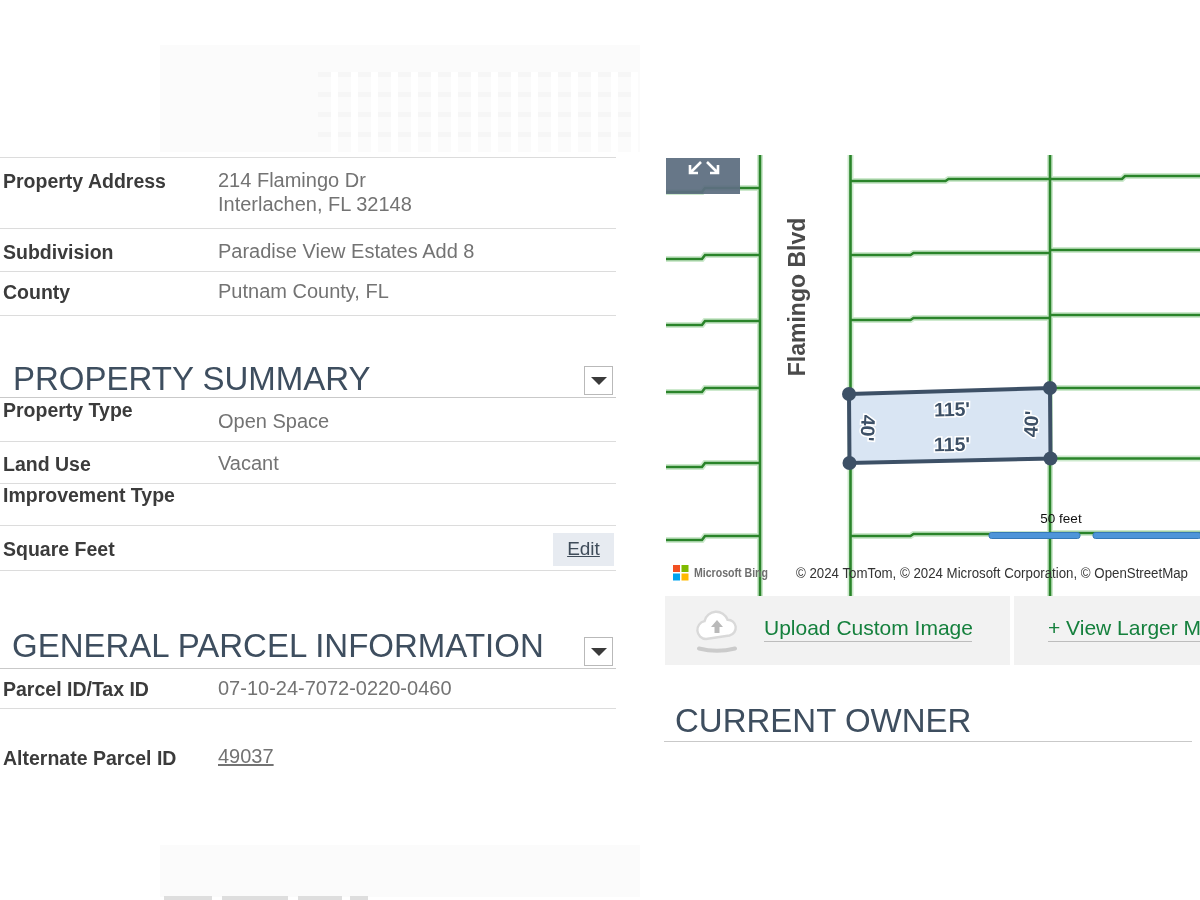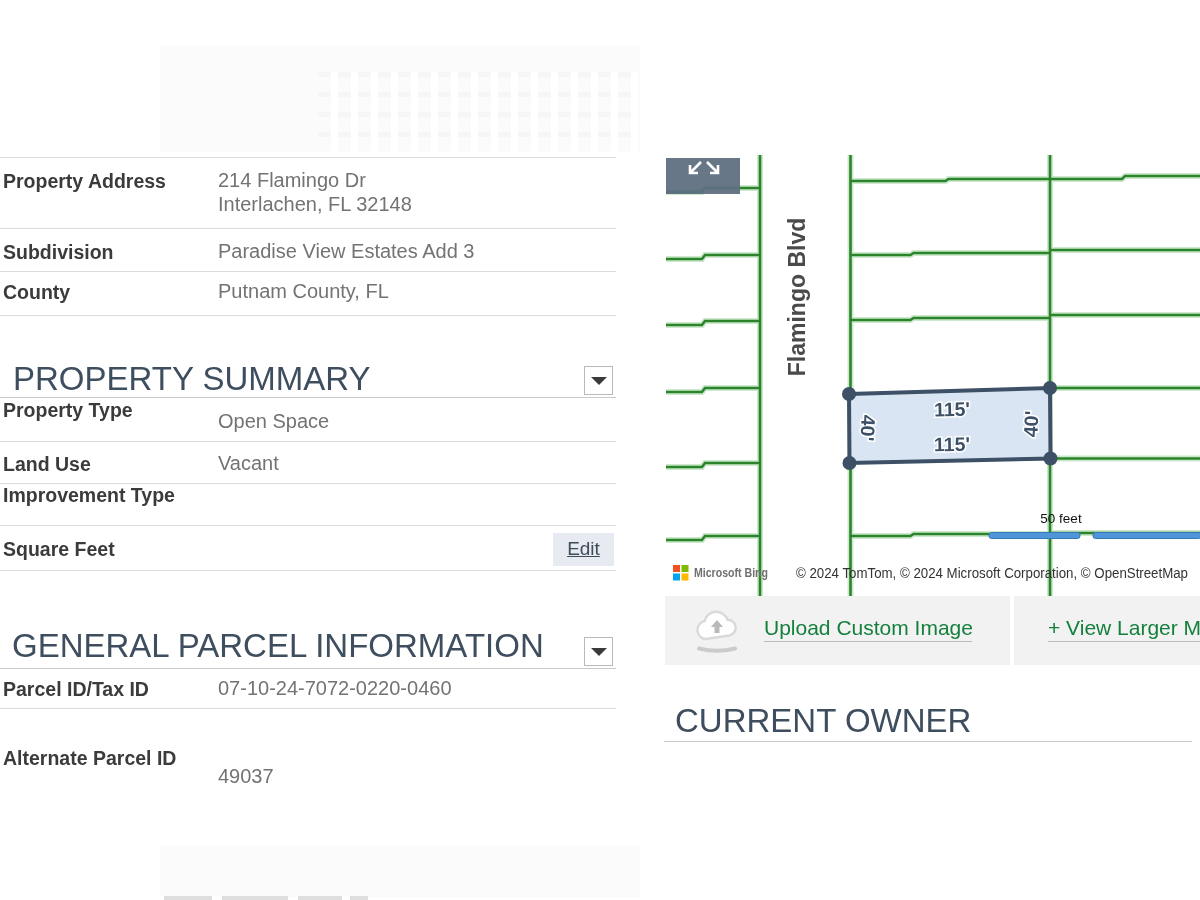--- a/index.html
+++ b/index.html
@@ -28,21 +28,21 @@
 <div class="abs" style="left:160px;top:845px;width:480px;height:52px;background:#fbfbfb;"></div>
 
 <div class="divider" style="top:157px;"></div>
 
 <div class="lbl" style="top:170px;">Property Address</div>
 <div class="val" style="top:168px;">214 Flamingo Dr<br>Interlachen, FL 32148</div>
 
 <div class="divider" style="top:228px;"></div>
 
 <div class="lbl" style="top:241px;">Subdivision</div>
-<div class="val" style="top:239px;">Paradise View Estates Add 3</div>
+<div class="val" style="top:239px;">Paradise View Estates Add 8</div>
 
 <div class="divider" style="top:271px;"></div>
 
 <div class="lbl" style="top:280.5px;">County</div>
 <div class="val" style="top:279px;">Putnam County, FL</div>
 
 <div class="divider" style="top:315px;"></div>
 
 <div class="hdg" style="left:1px;top:362px;">PROPERTY SUMMARY</div>
 
@@ -77,21 +77,21 @@
 <div class="hrule" style="left:0;top:668px;width:616px;"></div>
 
 <div class="ddbtn" style="left:584px;top:637px;"></div>
 
 <div class="lbl" style="top:678px;">Parcel ID/Tax ID</div>
 <div class="val" style="top:676px;">07-10-24-7072-0220-0460</div>
 
 <div class="divider" style="top:708px;"></div>
 
 <div class="lbl" style="top:722px;margin-top:25px;">Alternate Parcel ID</div>
-<div class="val" style="top:764px;">49037</div>
+<div class="val" style="top:744px;text-decoration:underline;">49037</div>
 
 <svg class="abs" style="left:664px;top:155px;" width="536" height="441" viewBox="0 0 536 441">
 
   <rect x="0" y="0" width="536" height="441" fill="#ffffff"></rect>
   <g fill="none" stroke="#5cb85c" stroke-width="6" opacity="0.30">
     <path d="M96,0 V441"></path>
       <path d="M186.5,0 V441"></path>
       <path d="M386,0 V441"></path>
     <path d="M2,37 h36 l3,-4 h55"></path>
       <path d="M2,104 h36 l3,-4 h55"></path>

